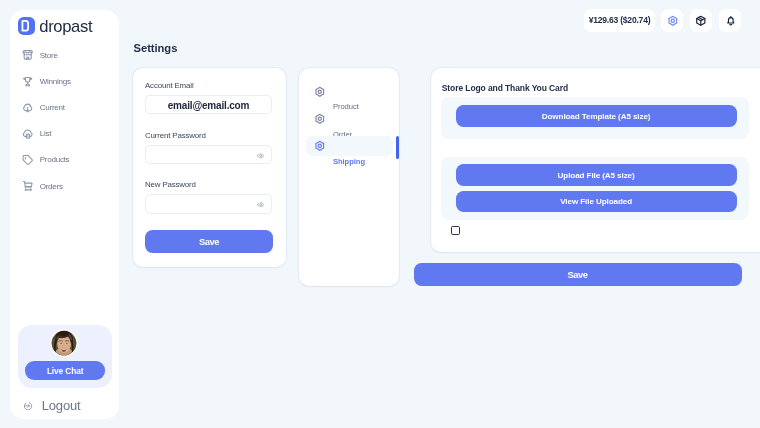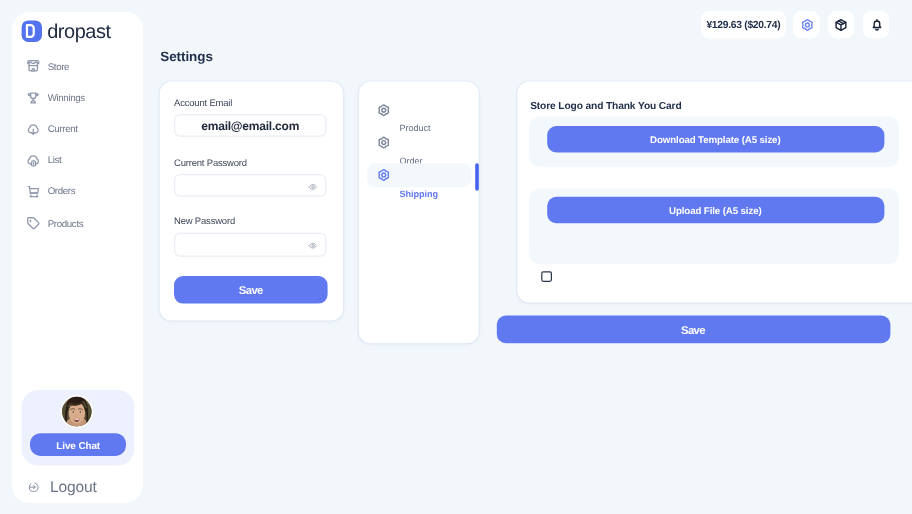--- a/index.html
+++ b/index.html
@@ -154,36 +154,36 @@
               <path d="M9.6 17.3H8.1a4 4 0 0 1-1.7-7.6 5.7 5.7 0 0 1 11.1 0 4 4 0 0 1-1.7 7.6h-1"></path>
               <rect x="9.5" y="12.8" width="5.9" height="7.4" rx="1.8" fill="#fff"></rect>
               <path d="M12.45 15.5v2.1"></path>
             </svg>
           </span>
         <span class="nav-label">List</span>
       </div>
       <div class="nav-item">
         <span class="nav-ico">
             <svg viewBox="0 0 24 24" fill="none" stroke="currentColor" stroke-width="1.9" stroke-linecap="round" stroke-linejoin="round">
+              <path d="M11.4 4.4H5.1A1.3 1.3 0 0 0 3.8 5.7v6.3c0 .35.14.68.38.92l7.2 7.2a1.8 1.8 0 0 0 2.55 0l5.9-5.9a1.8 1.8 0 0 0 0-2.55l-7.2-7.2a1.3 1.3 0 0 0-1.23-.07z"></path>
+              <path d="M7.9 8.2v2.4"></path>
+            </svg>
+          </span>
+        <span class="nav-label">Products</span>
+      </div>
+      <div class="nav-item">
+        <span class="nav-ico">
+            <svg viewBox="0 0 24 24" fill="none" stroke="currentColor" stroke-width="1.9" stroke-linecap="round" stroke-linejoin="round">
               <path d="M4.4 4.5h2.2l1 9.6h10.9"></path>
               <path d="M6.7 7.4h13.1l-1.1 6.3H7.5"></path>
               <path d="M8.4 16.9v2.6M17.6 16.9v2.6"></path>
               <path d="M7.3 19.5h11.4"></path>
             </svg>
           </span>
         <span class="nav-label">Orders</span>
-      </div>
-      <div class="nav-item">
-        <span class="nav-ico">
-            <svg viewBox="0 0 24 24" fill="none" stroke="currentColor" stroke-width="1.9" stroke-linecap="round" stroke-linejoin="round">
-              <path d="M11.4 4.4H5.1A1.3 1.3 0 0 0 3.8 5.7v6.3c0 .35.14.68.38.92l7.2 7.2a1.8 1.8 0 0 0 2.55 0l5.9-5.9a1.8 1.8 0 0 0 0-2.55l-7.2-7.2a1.3 1.3 0 0 0-1.23-.07z"></path>
-              <path d="M7.9 8.2v2.4"></path>
-            </svg>
-          </span>
-        <span class="nav-label">Products</span>
       </div>
     </div>
 
     <div class="chatcard">
       <div class="avatar">
         <svg viewBox="0 0 56 56" width="28" height="28">
           <defs>
             <clipPath id="avclip">
                 <circle cx="28" cy="28" r="24.6"></circle>
               </clipPath>
@@ -317,20 +317,21 @@
     <div class="snav-bar"></div>
   </div>
 
   <div class="card" id="shipping-card">
     <div class="sc-title">Store Logo and Thank You Card</div>
     <div class="soft-panel" style="top:29.3px; height:42.2px">
       <div class="btn-primary wide-btn" style="top:8.1px">Download Template (A5 size)</div>
     </div>
     <div class="soft-panel" style="top:89.3px; height:62.8px">
       <div class="btn-primary wide-btn" style="top:7.2px">Upload File (A5 size)</div>
+      <div class="btn-primary wide-btn" style="top:33.4px">View File Uploaded</div>
     </div>
     <div class="cb-row">
       <span class="cb-box"></span>
     </div>
   </div>
   <div class="btn-primary" id="shipping-save">Save</div>
 
 </div>
 
 </body></html>

